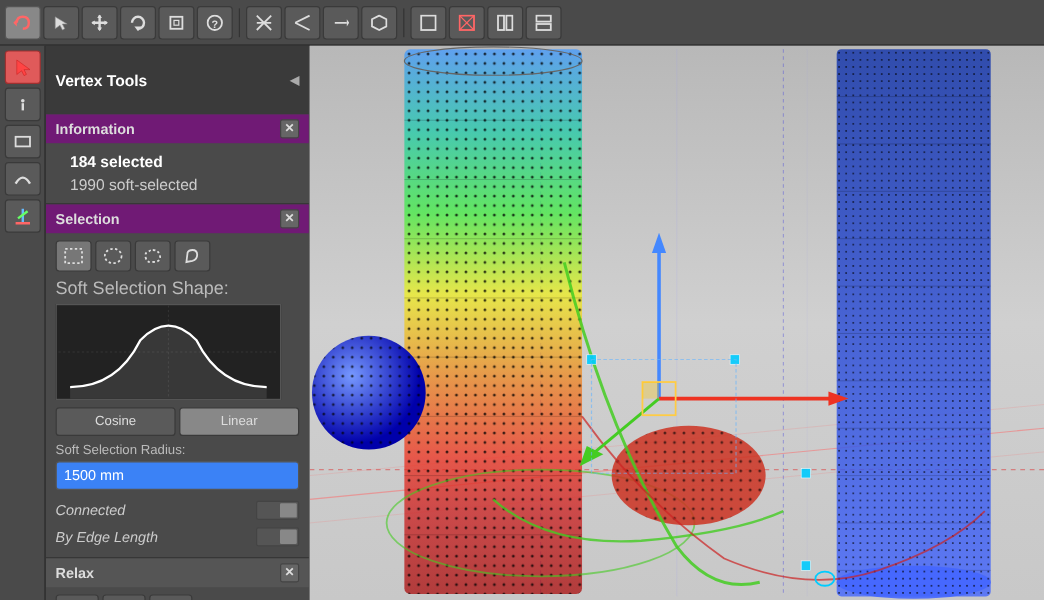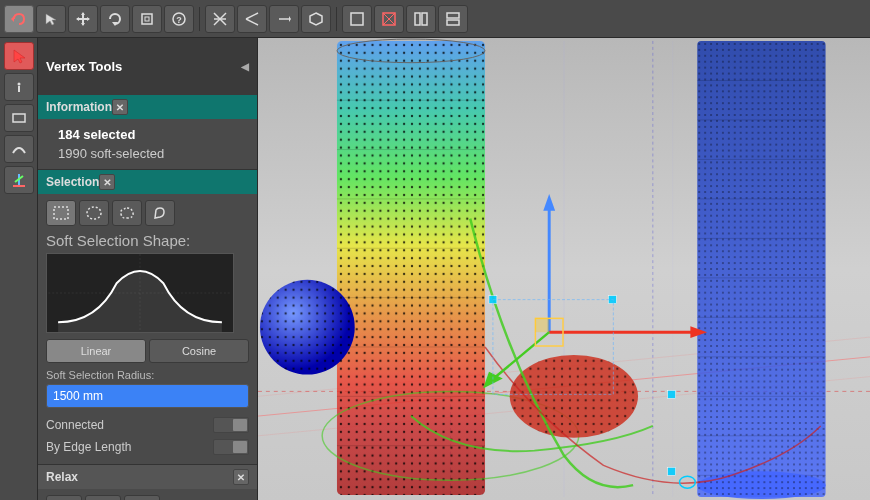--- a/index.html
+++ b/index.html
@@ -108,27 +108,28 @@
     }
     .panel-header .panel-arrow {
       font-size: 10px;
       color: #aaa;
     }
 
     .section {
       border-bottom: 1px solid #333;
     }
     .section-header {
-      background: #0f766e;
+      background: #701a75;
       padding: 4px 8px;
       font-size: 12px;
       font-weight: bold;
       color: #ddd;
       display: flex;
       align-items: center;
+      justify-content: space-between;
       cursor: pointer;
     }
     .section-close {
       width: 16px;
       height: 16px;
       background: #666;
       border: 1px solid #444;
       border-radius: 2px;
       display: flex;
       align-items: center;
@@ -235,20 +236,21 @@
     
     .toggle-row {
       display: flex;
       align-items: center;
       justify-content: space-between;
       padding: 3px 0;
     }
     .toggle-label {
       color: #ccc;
       font-size: 12px;
+      font-style: italic;
     }
     .toggle-switch {
       width: 36px;
       height: 16px;
       background: #555;
       border: 1px solid #444;
       border-radius: 2px;
       position: relative;
       cursor: pointer;
       display: flex;
@@ -503,22 +505,22 @@
 
             <line x1="0" y1="40" x2="188" y2="40" stroke="#444" stroke-width="0.5" stroke-dasharray="2,2"></line>
             <line x1="94" y1="0" x2="94" y2="80" stroke="#444" stroke-width="0.5" stroke-dasharray="2,2"></line>
 
             <path d="M 10 70 Q 50 70 70 30 Q 94 5 118 30 Q 138 70 178 70" stroke="#fff" stroke-width="2" fill="none"></path>
             <path d="M 10 70 Q 50 70 70 30 Q 94 5 118 30 Q 138 70 178 70 L 178 80 L 10 80 Z" fill="rgba(255,255,255,0.1)"></path>
           </svg>
         </div>
 
         <div class="btn-row">
+          <div class="small-btn">Cosine</div>
           <div class="small-btn active">Linear</div>
-          <div class="small-btn">Cosine</div>
         </div>
 
         <div class="field-label">Soft Selection Radius:</div>
         <input class="field-input" type="text" value="1500 mm" style="">
 
         <div class="toggle-row">
           <span class="toggle-label">Connected</span>
           <div class="toggle-switch"></div>
         </div>
         <div class="toggle-row">

